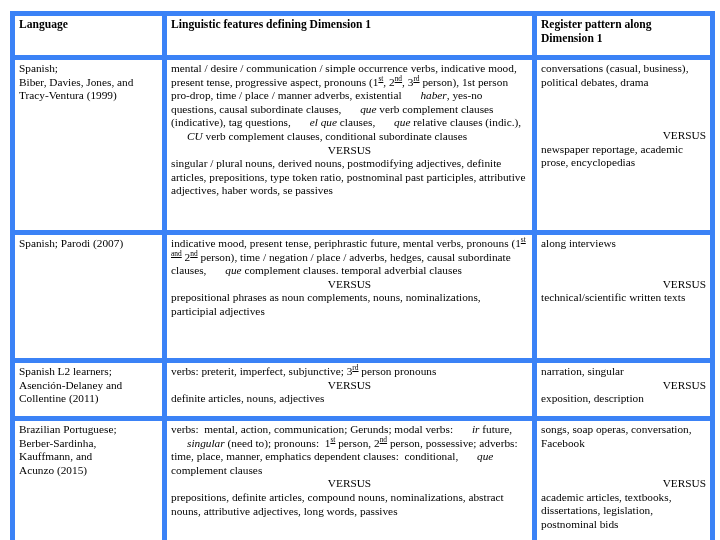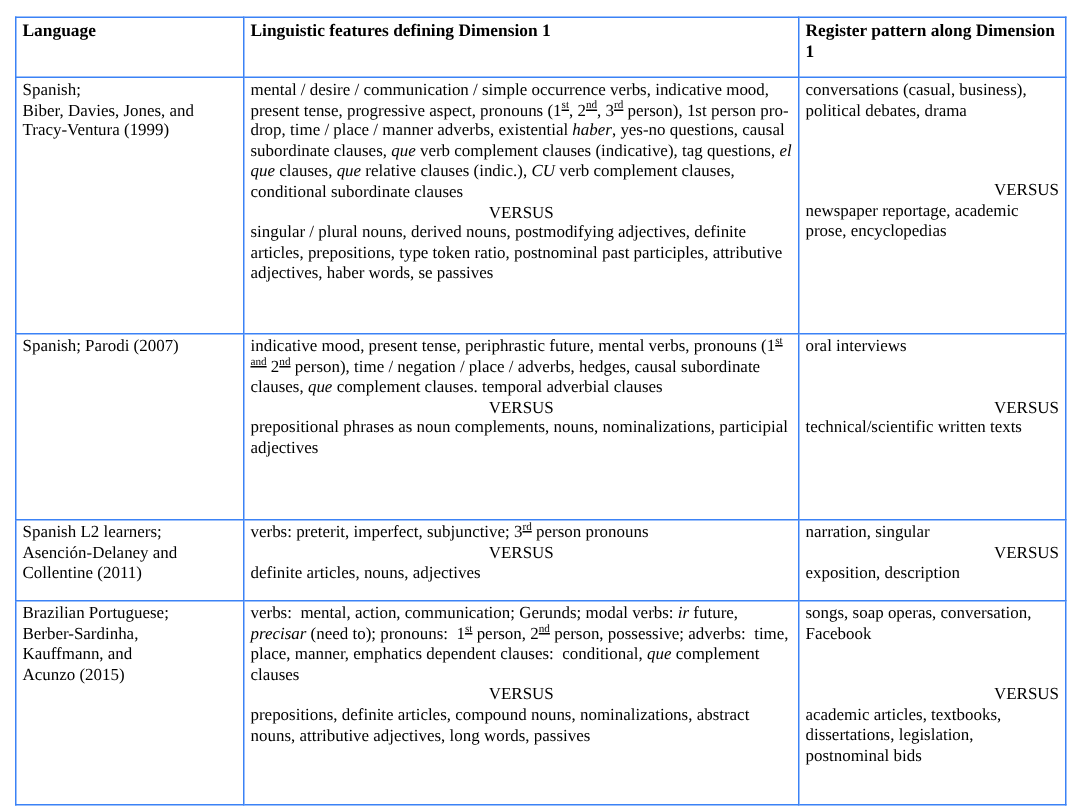--- a/index.html
+++ b/index.html
@@ -24,21 +24,21 @@
     position: absolute;
     left: 10px;
     top: 11px;
     width: 700px;
     border-collapse: collapse;
     table-layout: fixed;
     background: #ffffff;
   }
   table.dim-table th,
   table.dim-table td {
-    border: 1px solid #3b82f6;
+    border: 5px solid #3b82f6;
     vertical-align: top;
     padding: 2px 4px 3px 4px;
     font-size: 11.3px;
     line-height: 13.6px;
     font-weight: normal;
     text-align: left;
   }
   table.dim-table thead th {
     font-weight: bold;
     font-size: 11.6px;
@@ -65,21 +65,21 @@
     margin: 0;
   }
   .gap-lg {
     display: block;
     height: 40px;
   }
   .gap-md {
     display: block;
     height: 27px;
   }
-  i { font-style: italic; }
+  i { font-style: italic; margin-left: 16px; }
   sup {
     font-size: 0.66em;
     vertical-align: super;
     line-height: 0;
     text-decoration: underline;
   }
   .cell-block { display: block; }
 </style>
 </head>
 <body>
@@ -125,21 +125,21 @@
       <tr class="r2">
         <td>
           <span class="cell-block">Spanish; Parodi (2007)</span>
         </td>
         <td>
           <span class="cell-block">indicative mood, present tense, periphrastic future, mental verbs, pronouns (1<sup>st and</sup> 2<sup>nd</sup> person), time / negation / place / adverbs, hedges, causal subordinate clauses, <i>que</i> complement clauses. temporal adverbial clauses</span>
           <span class="versus">VERSUS</span>
           <span class="cell-block">prepositional phrases as noun complements, nouns, nominalizations, participial adjectives</span>
         </td>
         <td>
-          <span class="cell-block">oral interviews</span>
+          <span class="cell-block">along interviews</span>
           <span class="gap-md"></span>
           <span class="versus-right">VERSUS</span>
           <span class="cell-block">technical/scientific written texts</span>
         </td>
       </tr>
 
       <tr class="r3">
         <td>
           <span class="cell-block">Spanish L2 learners;</span>
           <span class="cell-block">Asención-Delaney and</span>
@@ -158,21 +158,21 @@
       </tr>
 
       <tr class="r4">
         <td>
           <span class="cell-block">Brazilian Portuguese;</span>
           <span class="cell-block">Berber-Sardinha,</span>
           <span class="cell-block">Kauffmann, and</span>
           <span class="cell-block">Acunzo (2015)</span>
         </td>
         <td>
-          <span class="cell-block">verbs:&nbsp; mental, action, communication; Gerunds; modal verbs: <i>ir</i> future, <i>precisar</i> (need to); pronouns:&nbsp; 1<sup>st</sup> person, 2<sup>nd</sup> person, possessive; adverbs:&nbsp; time, place, manner, emphatics dependent clauses:&nbsp; conditional, <i>que</i> complement clauses</span>
+          <span class="cell-block">verbs:&nbsp; mental, action, communication; Gerunds; modal verbs: <i>ir</i> future, <i>singular</i> (need to); pronouns:&nbsp; 1<sup>st</sup> person, 2<sup>nd</sup> person, possessive; adverbs:&nbsp; time, place, manner, emphatics dependent clauses:&nbsp; conditional, <i>que</i> complement clauses</span>
           <span class="versus">VERSUS</span>
           <span class="cell-block">prepositions, definite articles, compound nouns, nominalizations, abstract nouns, attributive adjectives, long words, passives</span>
         </td>
         <td>
           <span class="cell-block">songs, soap operas, conversation, Facebook</span>
           <span class="gap-md"></span>
           <span class="versus-right">VERSUS</span>
           <span class="cell-block">academic articles, textbooks, dissertations, legislation, postnominal bids</span>
         </td>
       </tr>

